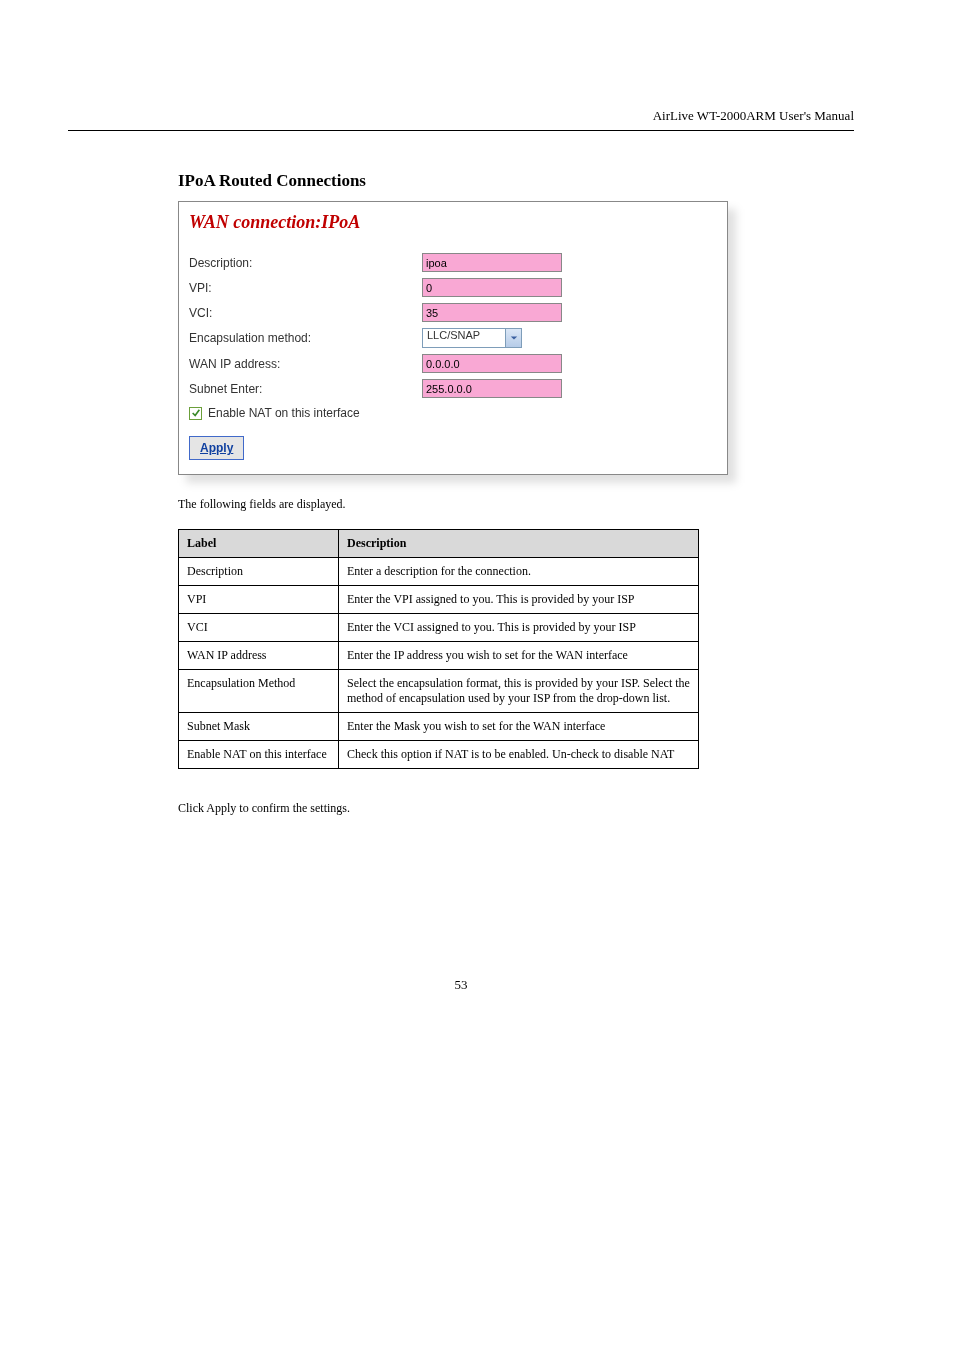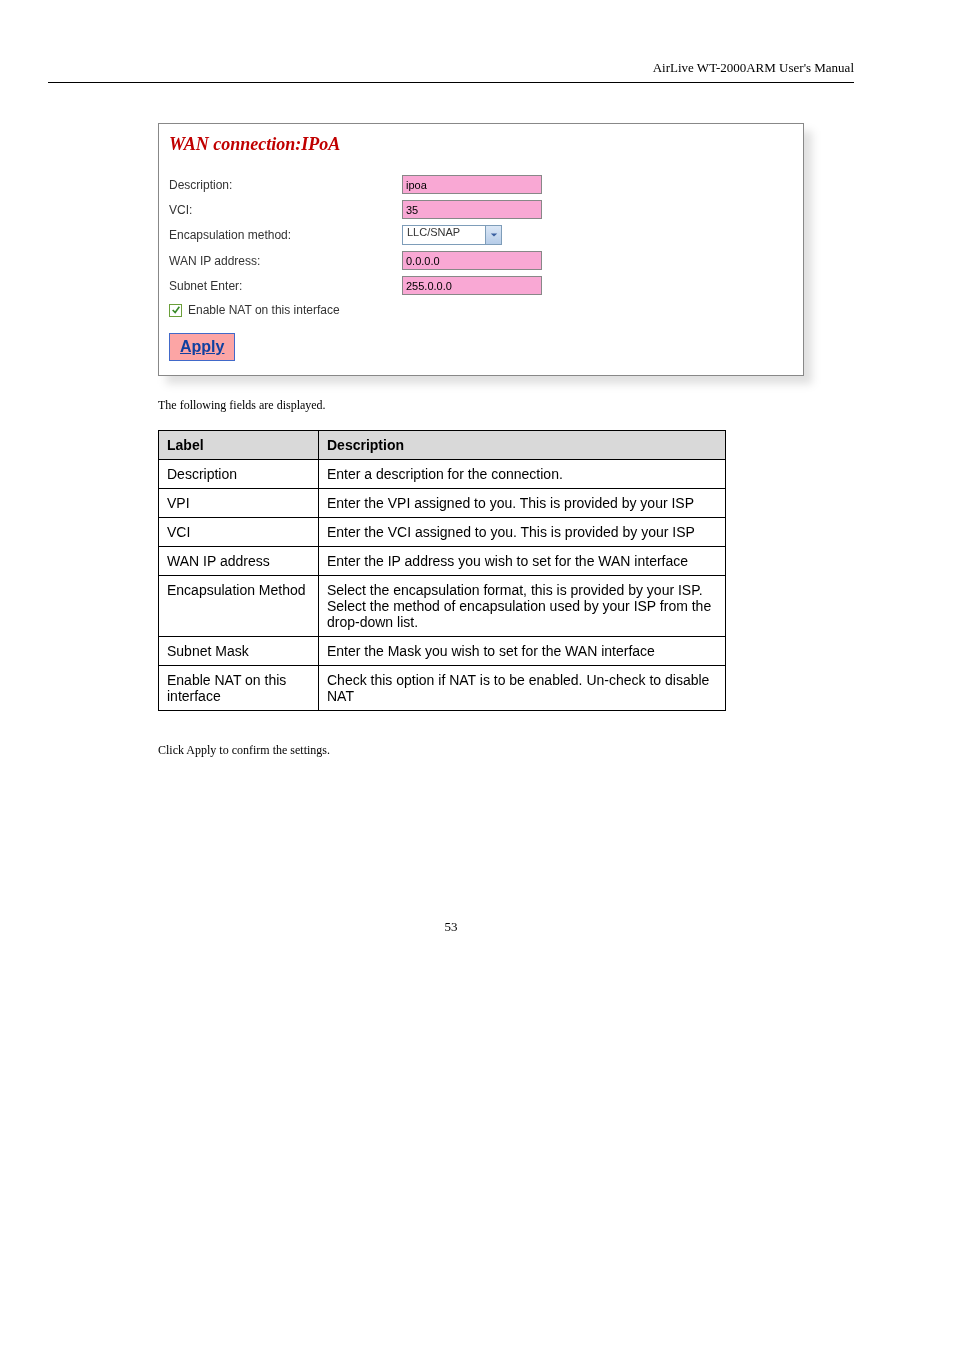--- a/index.html
+++ b/index.html
@@ -5,21 +5,22 @@
   * { box-sizing: border-box; }
   body {
     margin: 0;
     font-family: "Times New Roman", Times, serif;
     font-size: 14px;
     color: #000;
     background: #fff;
     width: 954px;
   }
   .page {
-    padding: 60px 100px 60px 48px;
+    padding: 60px 100px 60px 68px;
+    margin-top: 48px;
   }
   .header-right {
     text-align: right;
     font-size: 13px;
     color: #000;
     padding-bottom: 6px;
   }
   .hr-line {
     border: none;
     border-top: 1px solid #000;
@@ -30,21 +31,21 @@
     font-size: 17px;
     margin: 30px 0 10px 110px;
   }
   .body-text {
     font-size: 12px;
     margin: 0 0 16px 110px;
     line-height: 1.5;
   }
   .screenshot-wrap {
     margin: 10px 0 20px 110px;
-    width: 646px;
+    width: 550px;
     position: relative;
   }
   .shadow {
     position: absolute;
     top: 8px; left: 8px; right: -8px; bottom: -8px;
     background: rgba(0,0,0,0.12);
     filter: blur(4px);
     z-index: 0;
   }
   .panel {
@@ -121,32 +122,32 @@
     justify-content: center;
     background: #fff;
   }
   .chk svg { width: 10px; height: 10px; }
   .apply-btn {
     display: inline-block;
     margin-top: 16px;
     border: 1px solid #4169c9;
     color: #1040a0;
     font-weight: bold;
-    font-size: 16px;
+    font-size: 12px;
     padding: 4px 10px;
-    background: #fca5a5;
+    background: #e5e5e5;
     font-family: Arial, Helvetica, sans-serif;
     text-decoration: underline;
   }
   .desc-table {
     margin: 10px 0 30px 110px;
-    width: 568px;
+    width: 521px;
     border-collapse: collapse;
-    font-family: Liberation Sans, sans-serif;
-    font-size: 14px;
+    font-family: Liberation Serif, serif;
+    font-size: 12px;
   }
   .desc-table th, .desc-table td {
     border: 1px solid #000;
     padding: 6px 8px;
     text-align: left;
     vertical-align: top;
   }
   .desc-table thead th {
     background: #d9d9d9;
     font-weight: bold;
@@ -161,31 +162,36 @@
   }
 </style>
 </head>
 <body>
 
 <div class="page">
 
   <div class="header-right">AirLive WT-2000ARM User's Manual</div>
   <hr class="hr-line">
 
+  <div class="section-heading">IPoA Routed Connections</div>
 
   <div class="screenshot-wrap">
     <div class="shadow"></div>
     <div class="panel">
       <div class="panel-title">WAN connection:IPoA</div>
 
       <div class="form-row">
         <div class="form-label">Description:</div>
         <input class="text-input" value="ipoa" style="">
       </div>
 
+      <div class="form-row">
+        <div class="form-label">VPI:</div>
+        <input class="text-input" value="0" style="">
+      </div>
 
       <div class="form-row">
         <div class="form-label">VCI:</div>
         <input class="text-input" value="35" style="">
       </div>
 
       <div class="form-row">
         <div class="form-label">Encapsulation method:</div>
         <div class="select-wrap">
           <span class="select-text">LLC/SNAP</span>

